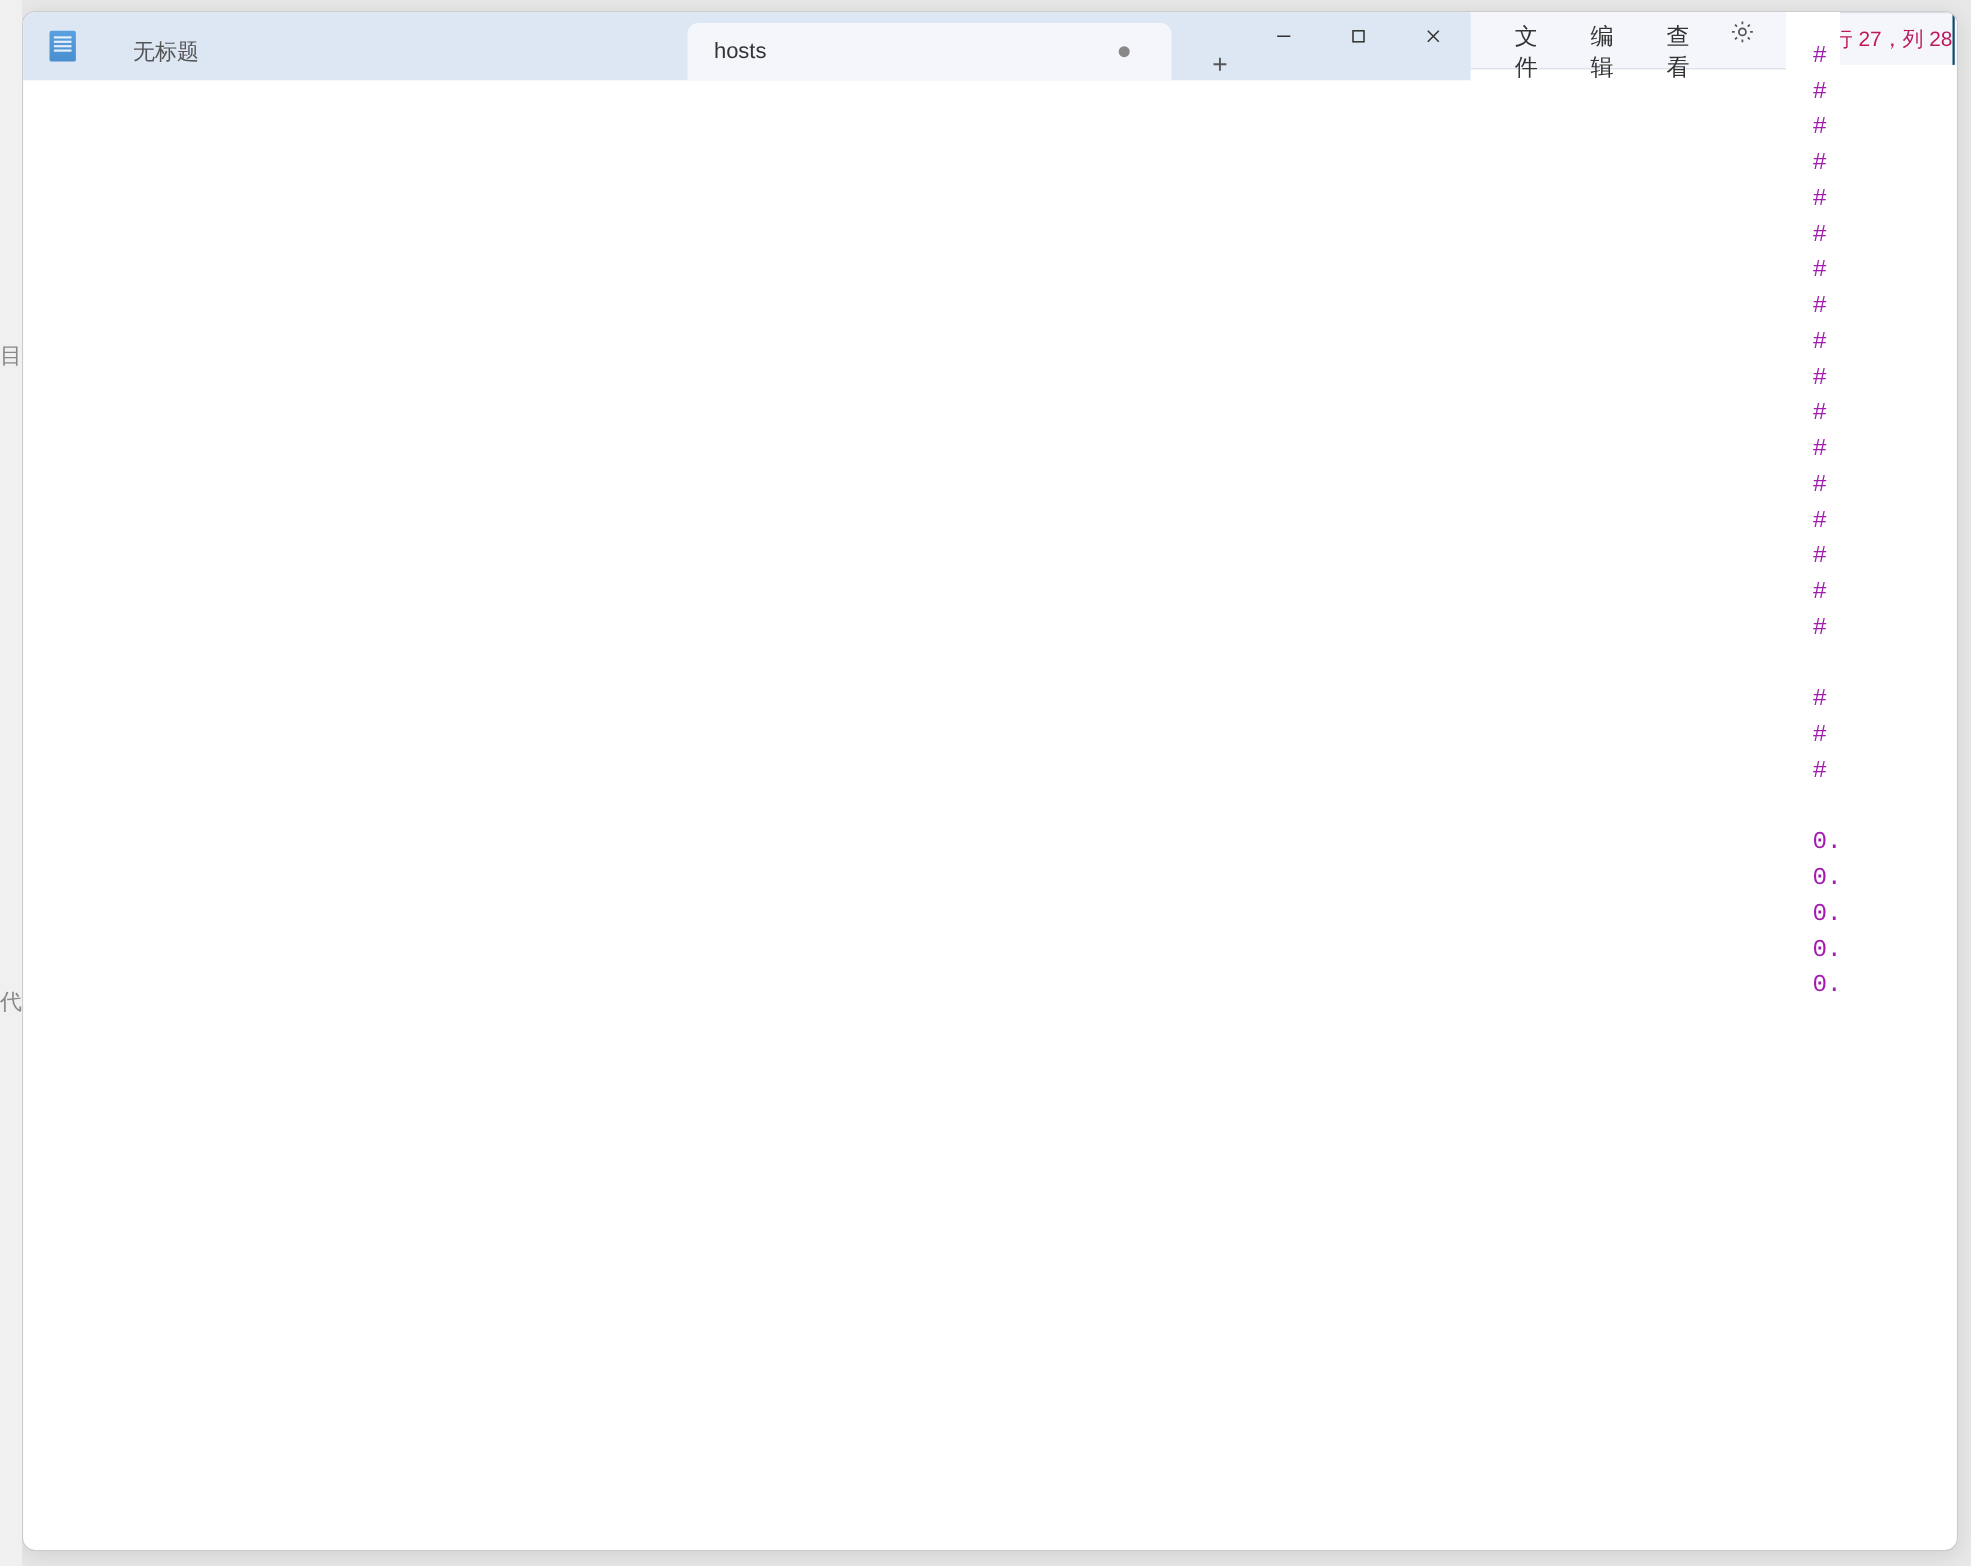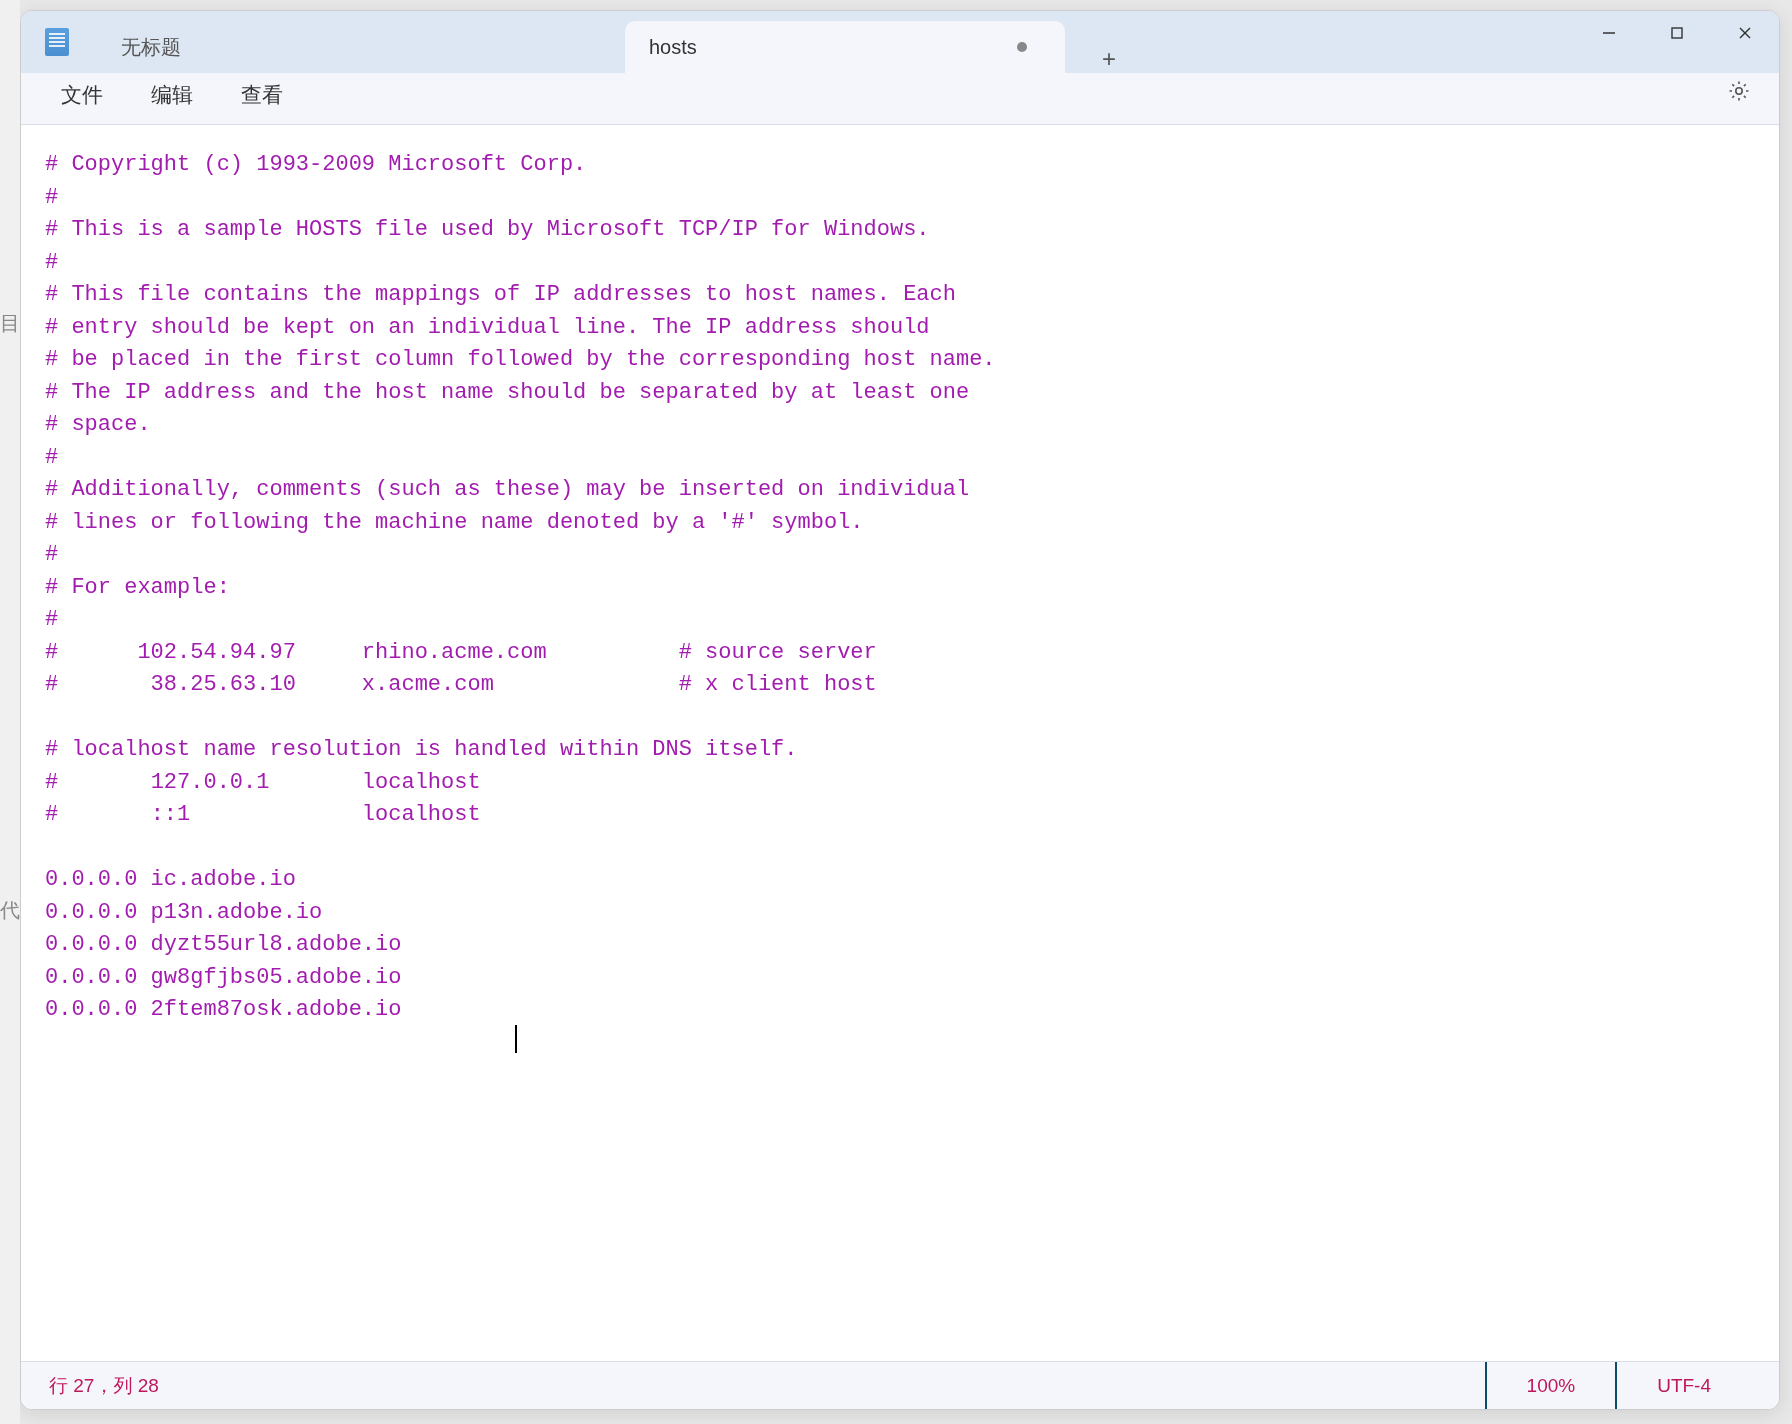--- a/index.html
+++ b/index.html
@@ -16,21 +16,21 @@
       padding: 10px 0 0 20px;
     }
     .window {
       width: 1760px;
       height: 1400px;
       background: #ffffff;
       border-radius: 12px;
       overflow: hidden;
       box-shadow: 0 4px 20px rgba(0,0,0,0.1);
       display: flex;
-      flex-direction: column;
+      flex-direction: row;
       border: 1px solid #ccc;
     }
     .titlebar {
       height: 62px;
       background: #dde7f3;
       display: flex;
       align-items: stretch;
       position: relative;
     }
     .titlebar-left {

